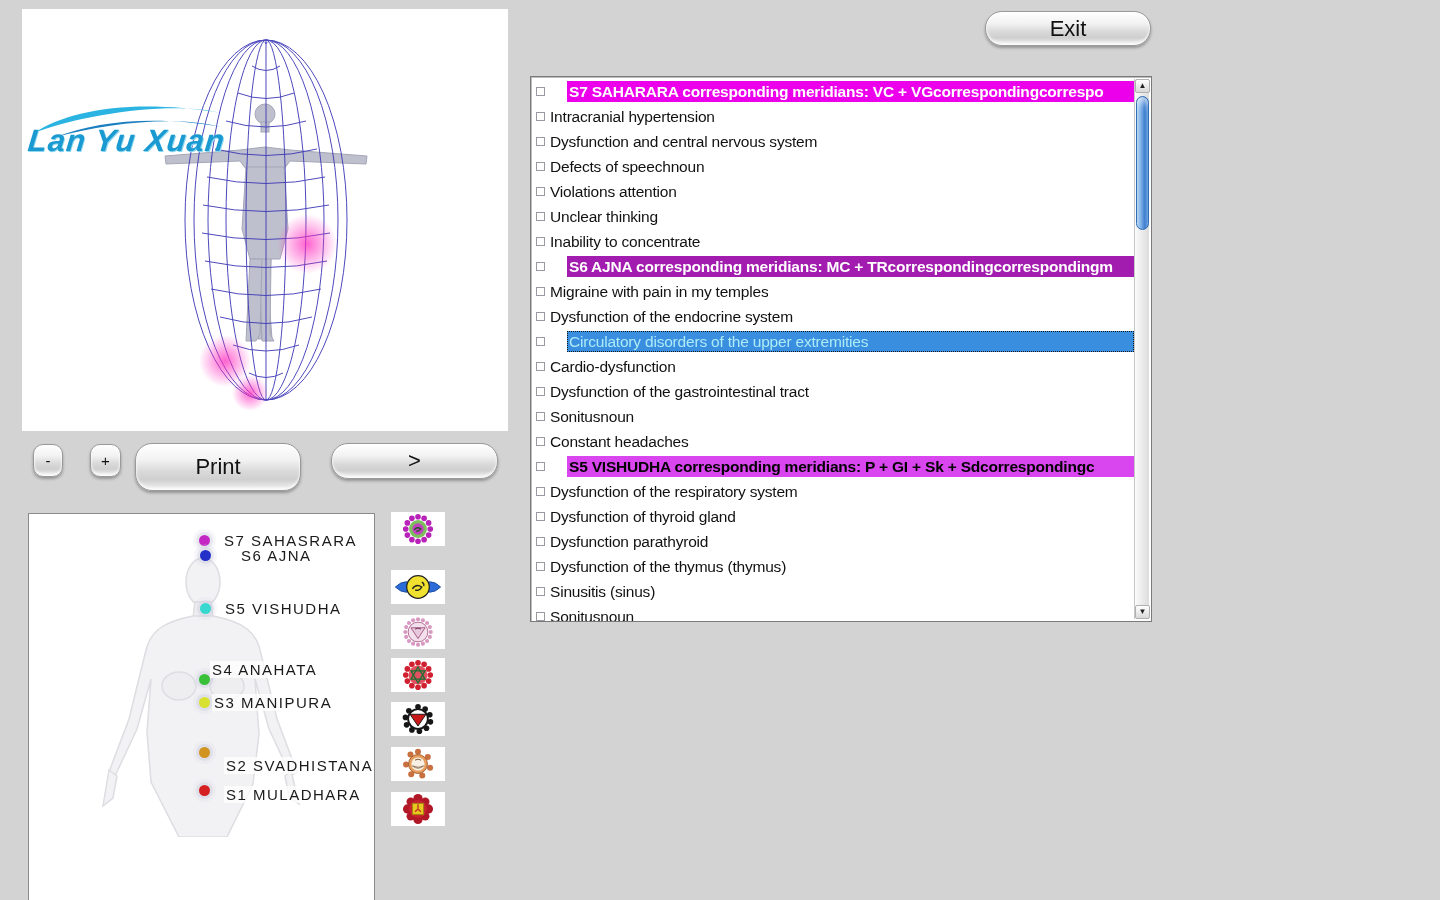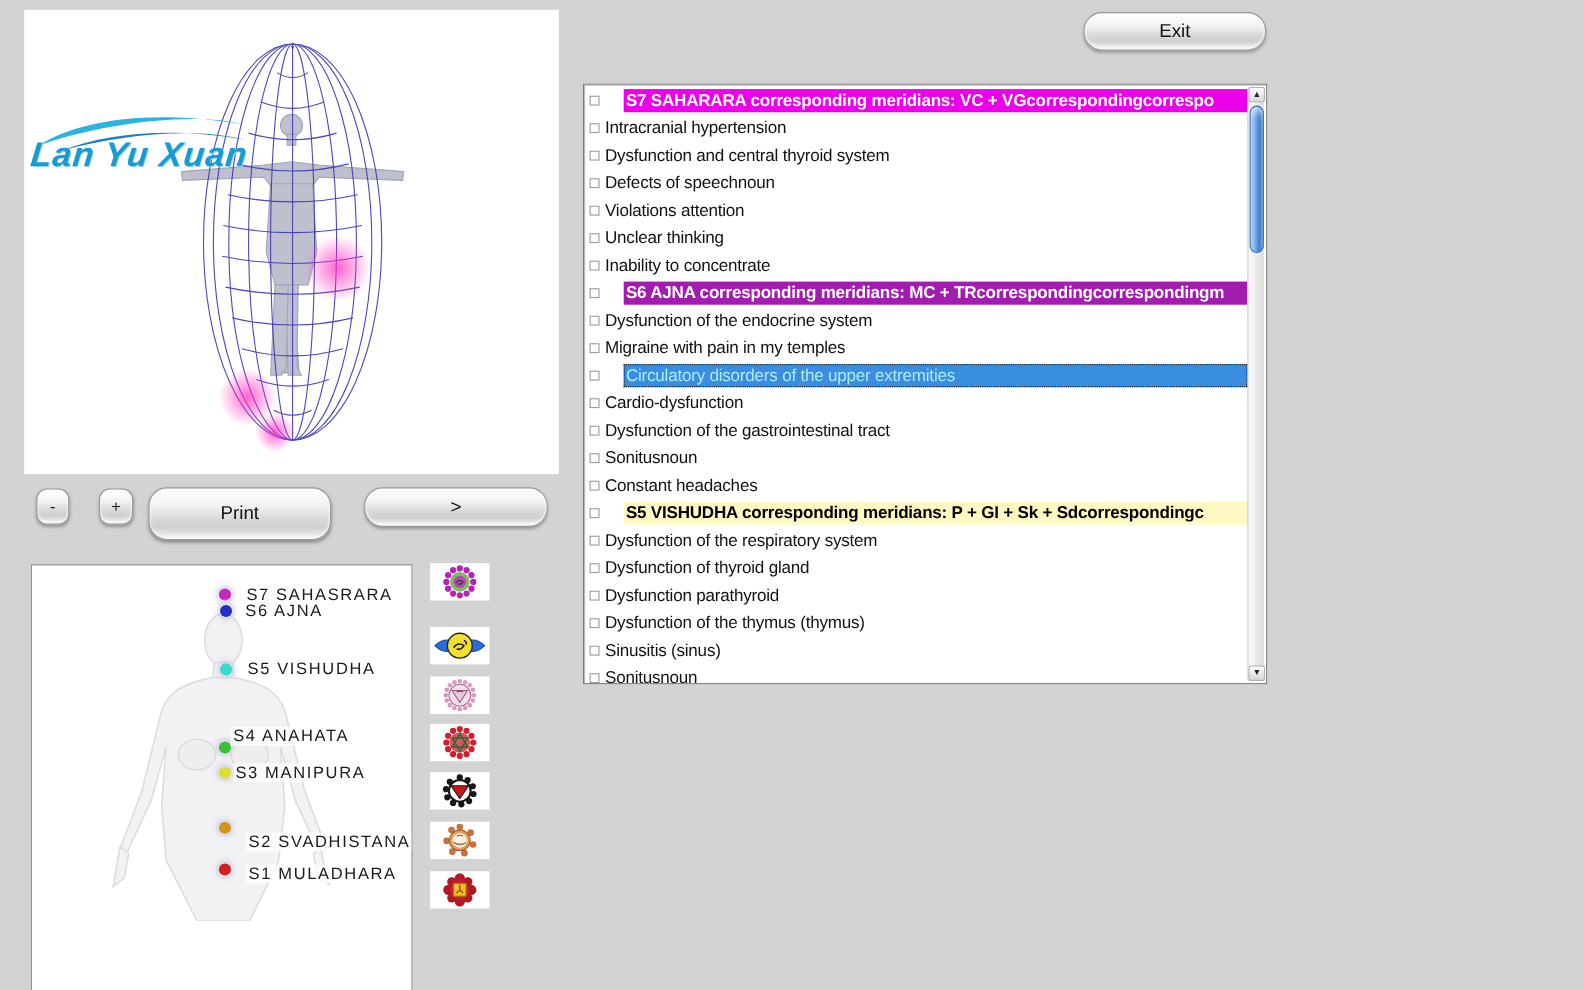--- a/index.html
+++ b/index.html
@@ -11,21 +11,21 @@
   }
 
   
   .glossy {
     position:absolute;
     border:1px solid #9a9a9a;
     border-radius:17px;
     background:linear-gradient(to bottom,#ffffff 0%,#f2f2f2 35%,#d9d9d9 60%,#cfcfcf 78%,#f5f5f5 100%);
     box-shadow:0 2px 3px rgba(0,0,0,.30), inset 0 1px 2px #ffffff, inset 0 -2px 3px rgba(255,255,255,.8);
     color:#111;
-    font-size:17px;
+    font-size:22px;
     display:flex; align-items:center; justify-content:center;
     cursor:pointer;
     font-family:"Liberation Sans", sans-serif;
   }
   .glossy.small { border-radius:10px; font-size:15px; }
 
   
   #aura-panel {
     position:absolute; left:22px; top:9px; width:486px; height:422px;
     background:#ffffff; overflow:hidden;
@@ -85,21 +85,21 @@
     width:9px; height:9px; border:1px solid #9a9aa2; background:#fff;
     margin-right:5px; flex:0 0 auto; cursor:pointer;
   }
   .lrow .lbl {
     font-size:15.5px; color:#111; white-space:nowrap; overflow:hidden;
     letter-spacing:-0.2px; line-height:21px;
   }
   .lrow.hdr .lbl, .lrow.sel .lbl { flex:1 1 auto; height:21px; font-weight:bold; padding-left:2px;margin-left:17px; }
   .lrow.hdr-magenta .lbl { background:#ec00ec; color:#ffffff; }
   .lrow.hdr-blue    .lbl { background:#a21caf; color:#ffffff; }
-  .lrow.hdr-cyan    .lbl { background:#fef9c3; color:#000000; }
+  .lrow.hdr-cyan    .lbl { background:#d946ef; color:#000000; }
   .lrow.sel .lbl {
     background:#3a8ee0; color:#aceaf6; font-weight:normal;
     outline:1px dotted #1a1a1a; outline-offset:-1px;
   }
 
   
   #scrollbar {
     position:absolute; top:2px; right:2px; bottom:2px; width:15px;
     background:linear-gradient(to right,#fbfbfb,#dcdcdc);
     border-left:1px solid #c8c8c8;
@@ -195,21 +195,21 @@
       <path d="M262 256 L256 262 L260 284 L270 290 Z"></path>
     </g>
   </svg>
 
   <div class="chakra-row" style="left:170px; top:18px;">
     <span class="chakra-dot" style="background-color: rgb(196, 40, 196);"></span>
     <span class="chakra-name" style="margin-left:12px;">S7 SAHASRARA</span>
   </div>
   <div class="chakra-row" style="left:171px; top:33px;">
     <span class="chakra-dot" style="background-color: rgb(36, 48, 200);"></span>
-    <span class="chakra-name" style="margin-left:10px;">S6 AJNA</span>
+    <span class="chakra-name" style="margin-left:28px;">S6 AJNA</span>
   </div>
   <div class="chakra-row" style="left:171px; top:86px;">
     <span class="chakra-dot" style="background-color: rgb(56, 216, 208);"></span>
     <span class="chakra-name" style="margin-left:12px;">S5 VISHUDHA</span>
   </div>
   <div class="chakra-row" style="left:170px; top:151px;">
     <span class="chakra-dot" style="position: relative; top: 6px; background-color: rgb(56, 192, 56);"></span>
     <span class="chakra-name" style="position:relative; top:-4px;">S4 ANAHATA</span>
   </div>
   <div class="chakra-row" style="left:170px; top:180px;">
@@ -359,21 +359,21 @@
       <div class="lrow hdr hdr-magenta">
         <span class="cb"></span>
         <span class="lbl">S7 SAHARARA corresponding meridians: VC + VGcorrespondingcorrespo</span>
       </div>
       <div class="lrow">
         <span class="cb"></span>
         <span class="lbl">Intracranial hypertension</span>
       </div>
       <div class="lrow">
         <span class="cb"></span>
-        <span class="lbl">Dysfunction and central thyroid system</span>
+        <span class="lbl">Dysfunction and central nervous system</span>
       </div>
       <div class="lrow">
         <span class="cb"></span>
         <span class="lbl">Defects of speechnoun</span>
       </div>
       <div class="lrow">
         <span class="cb"></span>
         <span class="lbl">Violations attention</span>
       </div>
       <div class="lrow">
@@ -383,25 +383,25 @@
       <div class="lrow">
         <span class="cb"></span>
         <span class="lbl">Inability to concentrate</span>
       </div>
       <div class="lrow hdr hdr-blue">
         <span class="cb"></span>
         <span class="lbl">S6 AJNA corresponding meridians: MC + TRcorrespondingcorrespondingm</span>
       </div>
       <div class="lrow">
         <span class="cb"></span>
+        <span class="lbl">Migraine with pain in my temples</span>
+      </div>
+      <div class="lrow">
+        <span class="cb"></span>
         <span class="lbl">Dysfunction of the endocrine system</span>
-      </div>
-      <div class="lrow">
-        <span class="cb"></span>
-        <span class="lbl">Migraine with pain in my temples</span>
       </div>
       <div class="lrow sel">
         <span class="cb"></span>
         <span class="lbl">Circulatory disorders of the upper extremities</span>
       </div>
       <div class="lrow">
         <span class="cb"></span>
         <span class="lbl">Cardio-dysfunction</span>
       </div>
       <div class="lrow">

